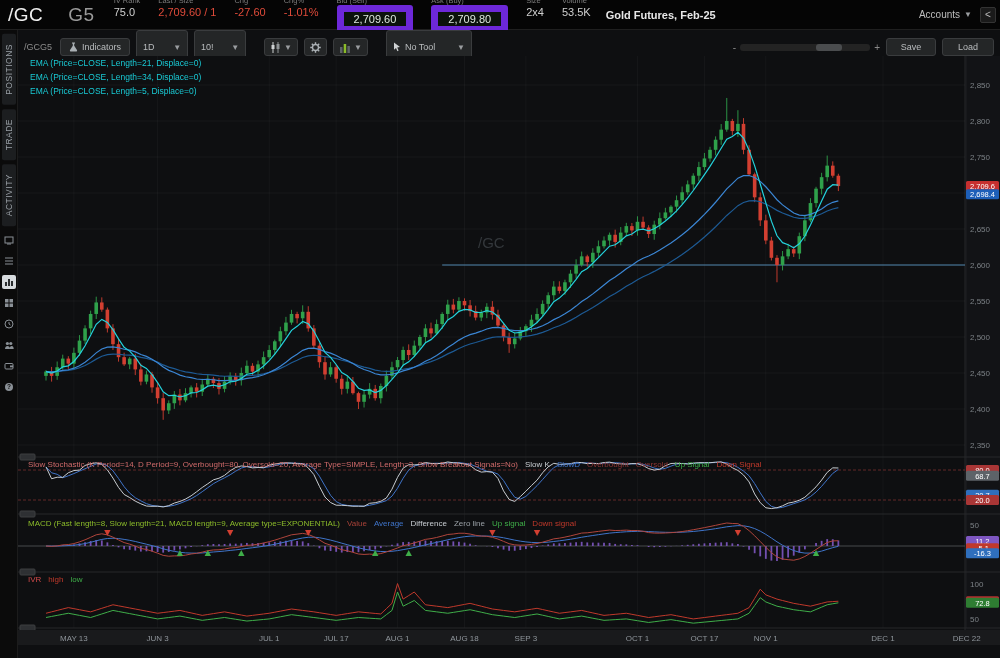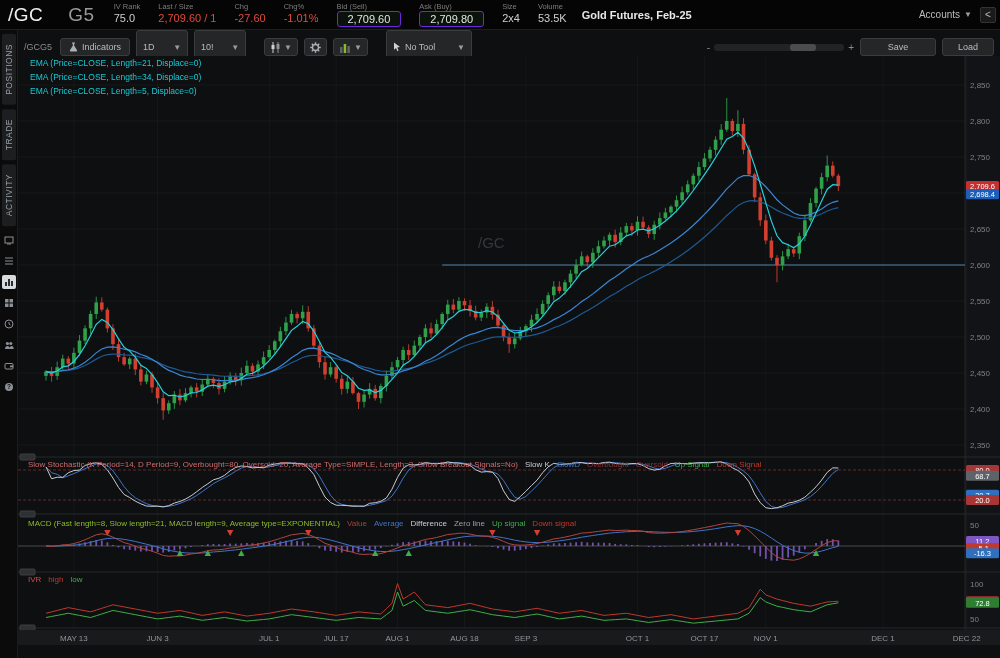--- a/index.html
+++ b/index.html
@@ -7,21 +7,21 @@
   body { font-family:"Liberation Sans", sans-serif; }
   #stage { position:relative; width:1000px; height:658px; background:#000; overflow:hidden; }
 
   
   #header { position:absolute; left:0; top:0; width:1000px; height:30px; background:#050505; border-bottom:1px solid #1f1f1f; display:flex; align-items:center; }
   .hsym { font-size:19px; color:#efefef; margin:0 10px 0 8px; letter-spacing:0.5px; }
   .hsym .sfx { color:#9a9a9a;margin-left:25px; }
   .hfield { display:flex; flex-direction:column; margin:0 9px; }
   .hfield .lab { font-size:7.5px; color:#7d7d7d; line-height:9px; }
   .hfield .val { font-size:11px; line-height:14px; color:#cfcfcf; }
-  .hfield.boxed .val { border:1px solid #6d28d9; border-radius:3px; padding:0 10px; background:#0b120c; }
+  .hfield.boxed .val { border:7px solid #6d28d9; border-radius:3px; padding:0 10px; background:#0b120c; }
   .hdesc { font-size:11px; color:#e8e8e8; font-weight:bold; margin-left:6px; }
   .hspacer { flex:1; }
   .accounts { font-size:10px; color:#bdbdbd; display:flex; align-items:center; gap:4px; margin-right:8px; cursor:pointer; }
   .collapse-btn { width:16px; height:16px; border:1px solid #333; background:#1a1a1a; color:#bbb; font-size:10px; line-height:14px; text-align:center; border-radius:2px; margin-right:4px; cursor:pointer; }
 
   
   #sidebar { position:absolute; left:0; top:30px; width:18px; height:628px; background:#0b0b0b; border-right:1px solid #1c1c1c; display:flex; flex-direction:column; align-items:center; }
   .vtab { writing-mode:vertical-rl; transform:rotate(180deg); background:#1c1e20; color:#9aa0a6; font-size:8.5px; letter-spacing:0.5px; padding:10px 2px; margin-top:4px; border-radius:2px; cursor:pointer; }
   .sicon { width:14px; height:14px; margin-top:7px; display:flex; align-items:center; justify-content:center; cursor:pointer; border-radius:2px; }
   .sicon svg { display:block; }
@@ -221,21 +221,21 @@
         </span>
         <span class="chev">▼</span>
       </div>
       <div class="zoom-slider">
         <span class="zs-minus">-</span>
         <div class="zs-track">
             <div class="zs-handle"></div>
           </div>
         <span class="zs-plus">+</span>
       </div>
-      <div class="tb-btn" style="width:76px;justify-content:center">Save</div>
+      <div class="tb-btn" style="width:50px;justify-content:center">Save</div>
       <div class="tb-btn" style="width:52px;justify-content:center">Load</div>
     </div>
 
     <svg id="chart" width="982" height="589" style="position:absolute;left:0;top:26px">
         <rect x="0" y="0" width="982" height="589" fill="#0e0f11"></rect>
         <rect x="947" y="0" width="35" height="589" fill="#121316"></rect>
         <line x1="947" y1="0" x2="947" y2="589" stroke="#26282b" stroke-width="1"></line>
         <line x1="0" y1="29" x2="947" y2="29" stroke="rgba(255,255,255,0.045)"></line>
         <line x1="0" y1="65" x2="947" y2="65" stroke="rgba(255,255,255,0.045)"></line>
         <line x1="0" y1="101" x2="947" y2="101" stroke="rgba(255,255,255,0.045)"></line>

